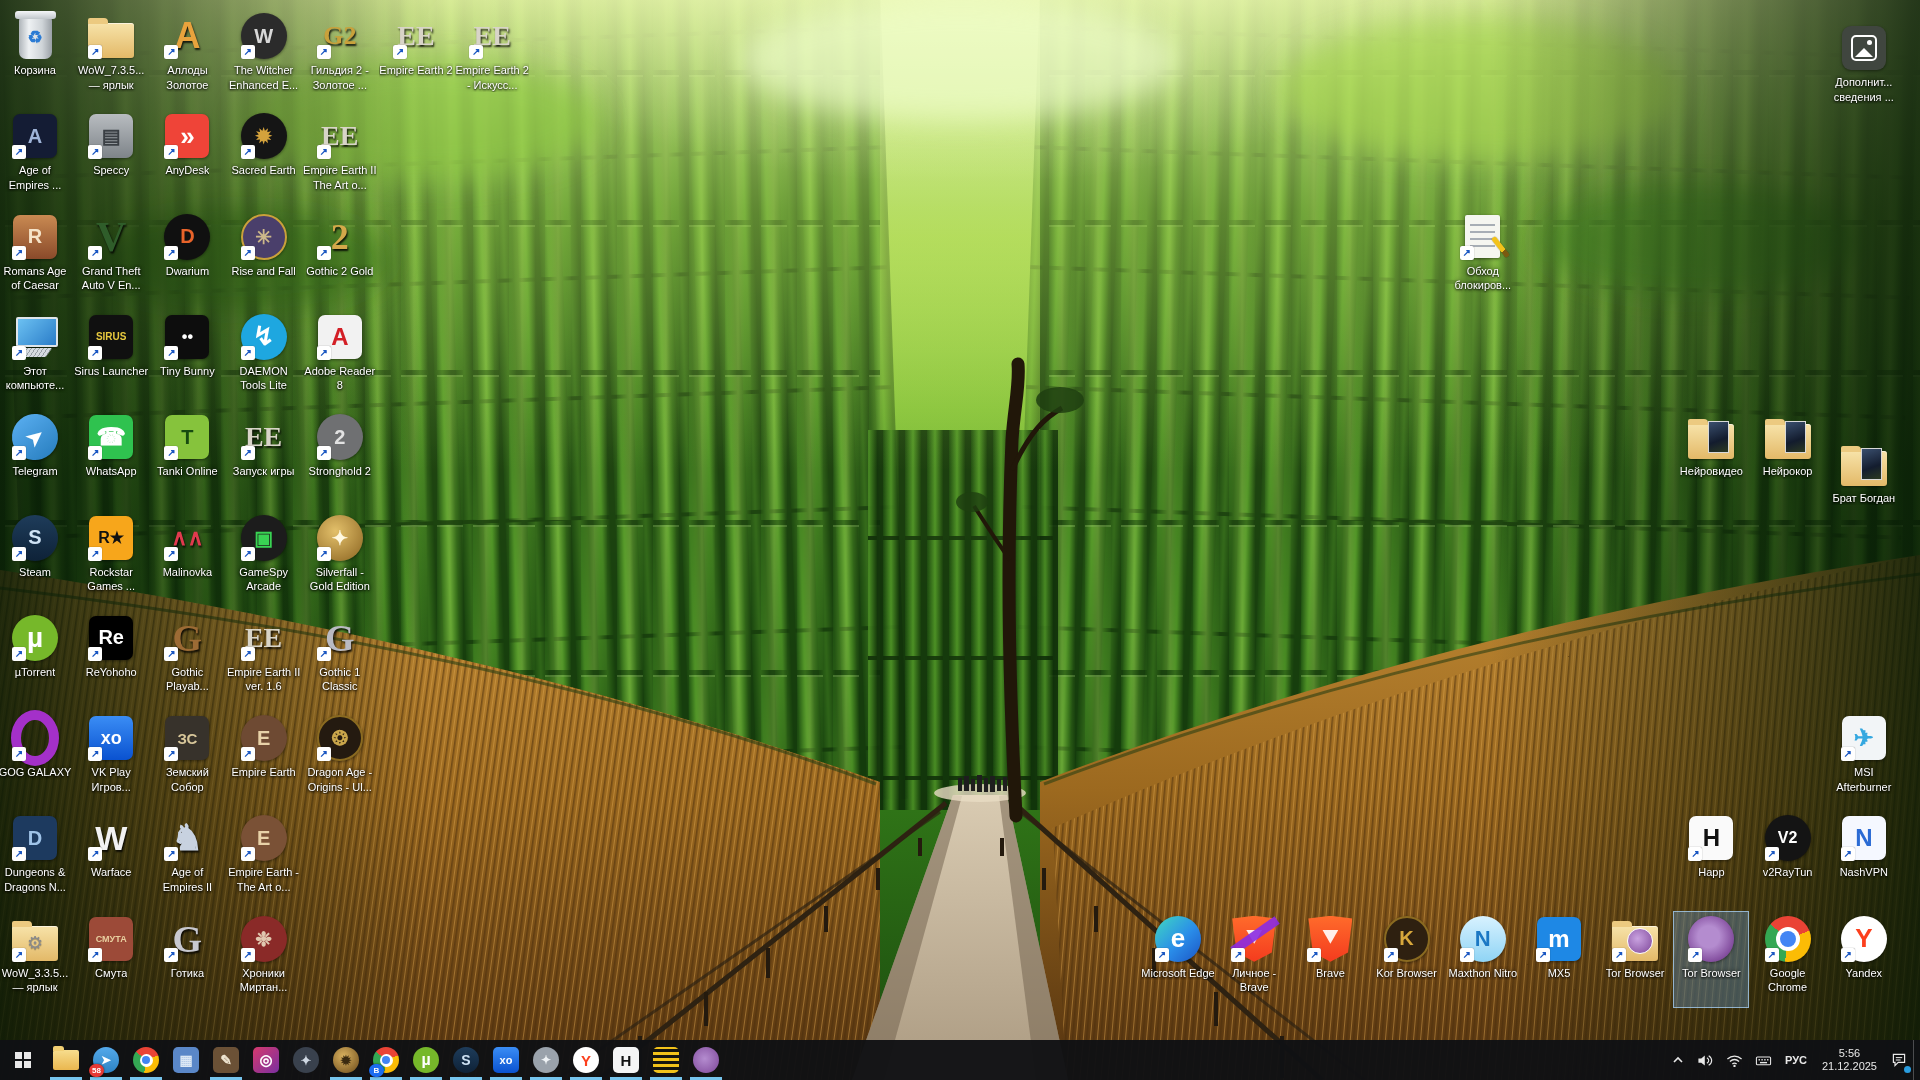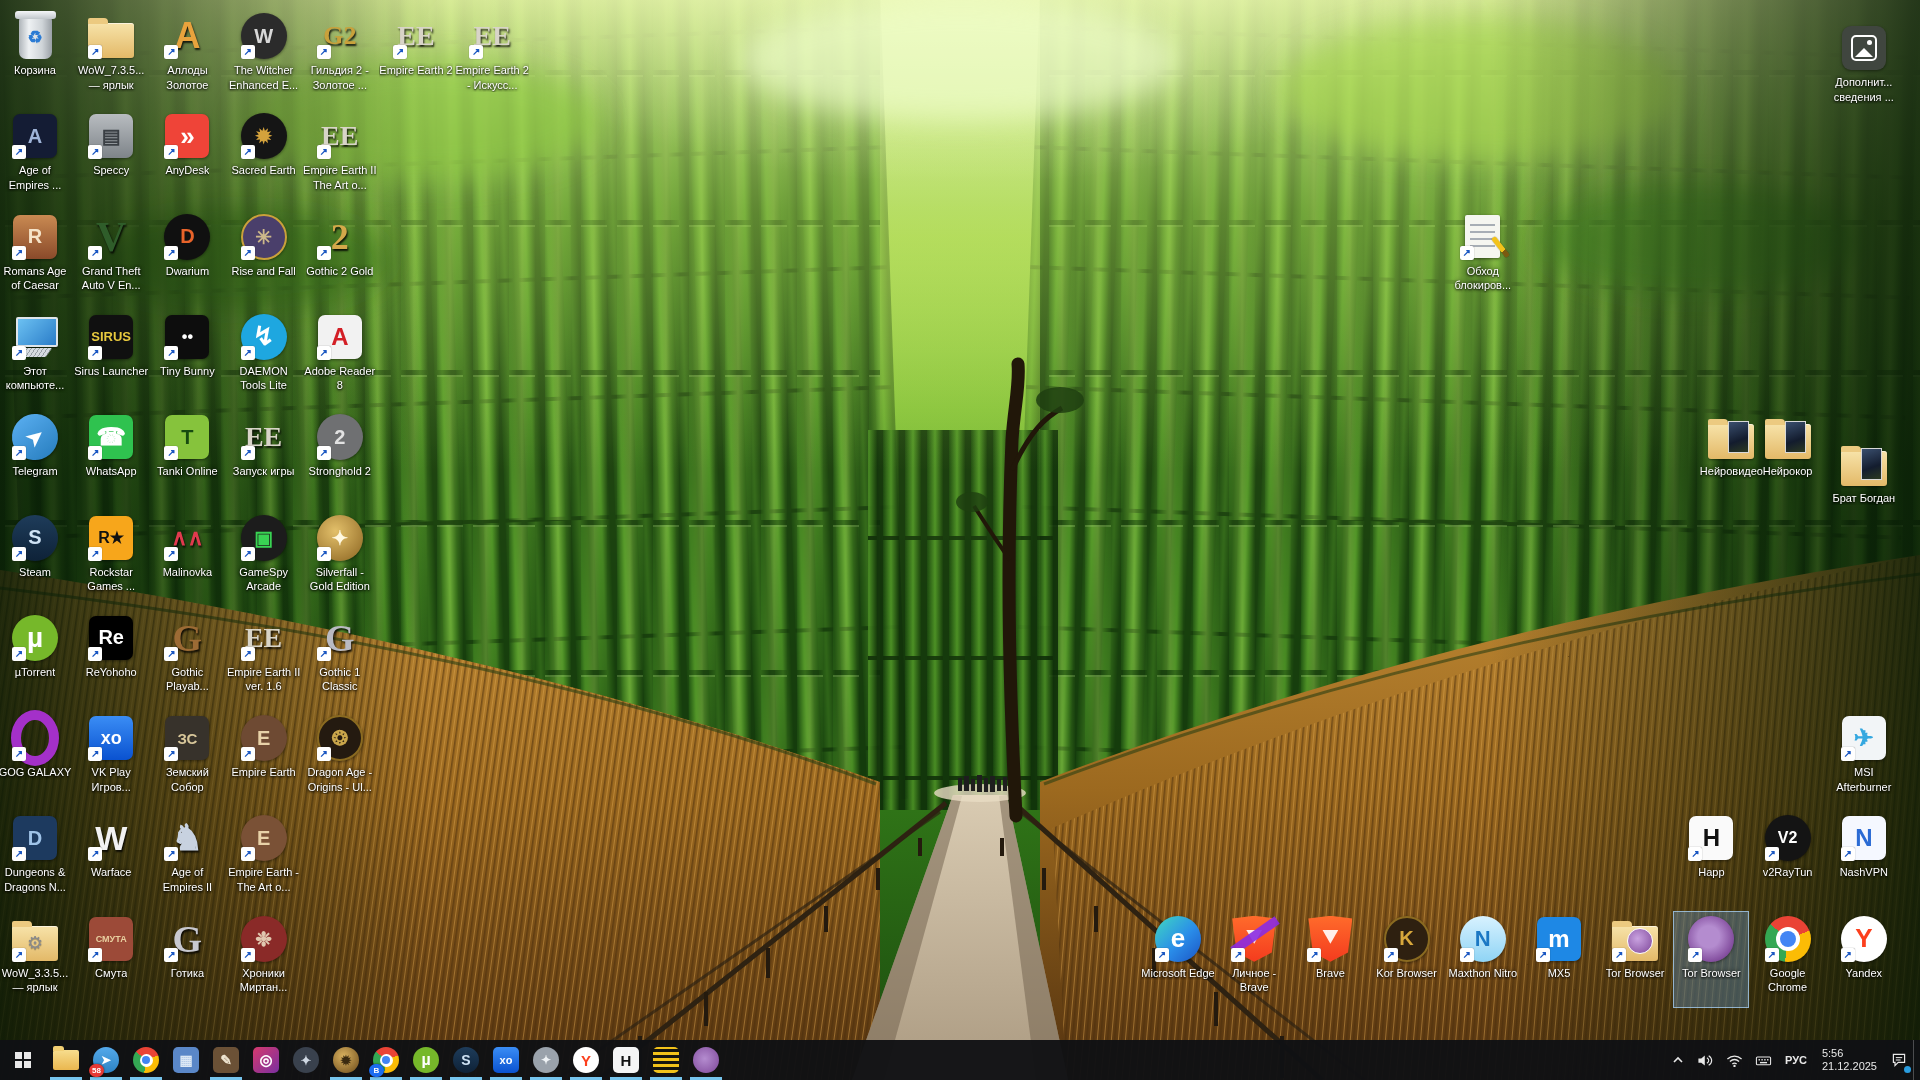--- a/index.html
+++ b/index.html
@@ -82,21 +82,21 @@
   .ta.shape-chrome::after{content:"";position:absolute;inset:9px;background:#4285f4;border-radius:50%;}
   .ta.shape-folder{background:linear-gradient(#f7dd8e,#eab74f);border-radius:2px;width:26px;height:20px;position:relative;}
   .ta.shape-folder::before{content:"";position:absolute;top:-4px;left:0;width:11px;height:5px;background:#f2cf74;border-radius:2px 3px 0 0;}
   .tb-run{position:absolute;left:4px;right:4px;bottom:0;height:3.5px;background:#76c5ee;}
   .tb-badge{position:absolute;left:-4px;bottom:-4px;min-width:13px;height:13px;border-radius:7px;background:#e53935;color:#fff;
       font-size:8px;line-height:13px;text-align:center;font-weight:bold;padding:0 1px;box-shadow:0 0 2px rgba(0,0,0,.7);}
   .tray{margin-left:auto;display:flex;align-items:center;color:#e8e8e8;}
   .tray-btn{height:40px;display:flex;align-items:center;justify-content:center;padding:0 6px;cursor:pointer;}
   .tray svg{display:block;}
   .tray-lang{font-size:11px;font-weight:bold;padding:0 7px;}
-  .tray-clock{font-size:11px;line-height:13px;padding:0 8px;}
+  .tray-clock{font-size:11px;text-align:center;line-height:13px;padding:0 8px;}
   .desk-sliver{width:6px;height:40px;border-left:1px solid rgba(255,255,255,.25);cursor:pointer;}
 </style>
 </head>
 <body>
 
 <svg id="wallpaper" viewBox="0 0 1920 1080" preserveAspectRatio="none" aria-hidden="true">
   <defs>
     <linearGradient id="sky" x1="0" y1="0" x2="0" y2="1">
       <stop offset="0" stop-color="#f2fbe0"></stop>
         <stop offset="0.10" stop-color="#e8f8b0"></stop>
@@ -382,21 +382,21 @@
         <div class="mon">
           <div class="mon-scr"></div>
           <div class="mon-kb"></div>
         </div>
         <div class="sc-arrow">↗</div>
       </div>
       <div class="dlabel">Этот компьюте...</div>
     </div>
     <div class="dicon" style="left: 73.2px; top: 308.9px;">
       <div class="art">
-        <div class="b-tile" style="background: rgb(16, 16, 16); color: rgb(232, 201, 62); font-size: 13px;">SIRUS</div>
+        <div class="b-tile" style="background: rgb(16, 16, 16); color: rgb(232, 201, 62); font-size: 10px;">SIRUS</div>
         <div class="sc-arrow">↗</div>
       </div>
       <div class="dlabel">Sirus Launcher</div>
     </div>
     <div class="dicon" style="left: 149.4px; top: 308.9px;">
       <div class="art">
         <div class="b-tile" style="background: rgb(13, 13, 13); color: rgb(255, 255, 255); font-size: 16px;">••</div>
         <div class="sc-arrow">↗</div>
       </div>
       <div class="dlabel">Tiny Bunny</div>
@@ -443,21 +443,21 @@
       </div>
       <div class="dlabel">Запуск игры</div>
     </div>
     <div class="dicon" style="left: 301.8px; top: 409.2px;">
       <div class="art">
         <div class="b-circle" style="background: rgb(111, 112, 114); color: rgb(226, 226, 226);">2</div>
         <div class="sc-arrow">↗</div>
       </div>
       <div class="dlabel">Stronghold 2</div>
     </div>
-    <div class="dicon" style="left: 1673.4px; top: 409.2px; margin-left: 20px;">
+    <div class="dicon" style="left: 1673.4px; top: 409.2px;">
       <div class="art">
         <div class="f-body">
           <div class="f-photo"></div>
         </div>
       </div>
       <div class="dlabel">Нейровидео</div>
     </div>
     <div class="dicon" style="left: 1749.6px; top: 409.2px;">
       <div class="art">
         <div class="f-body">

